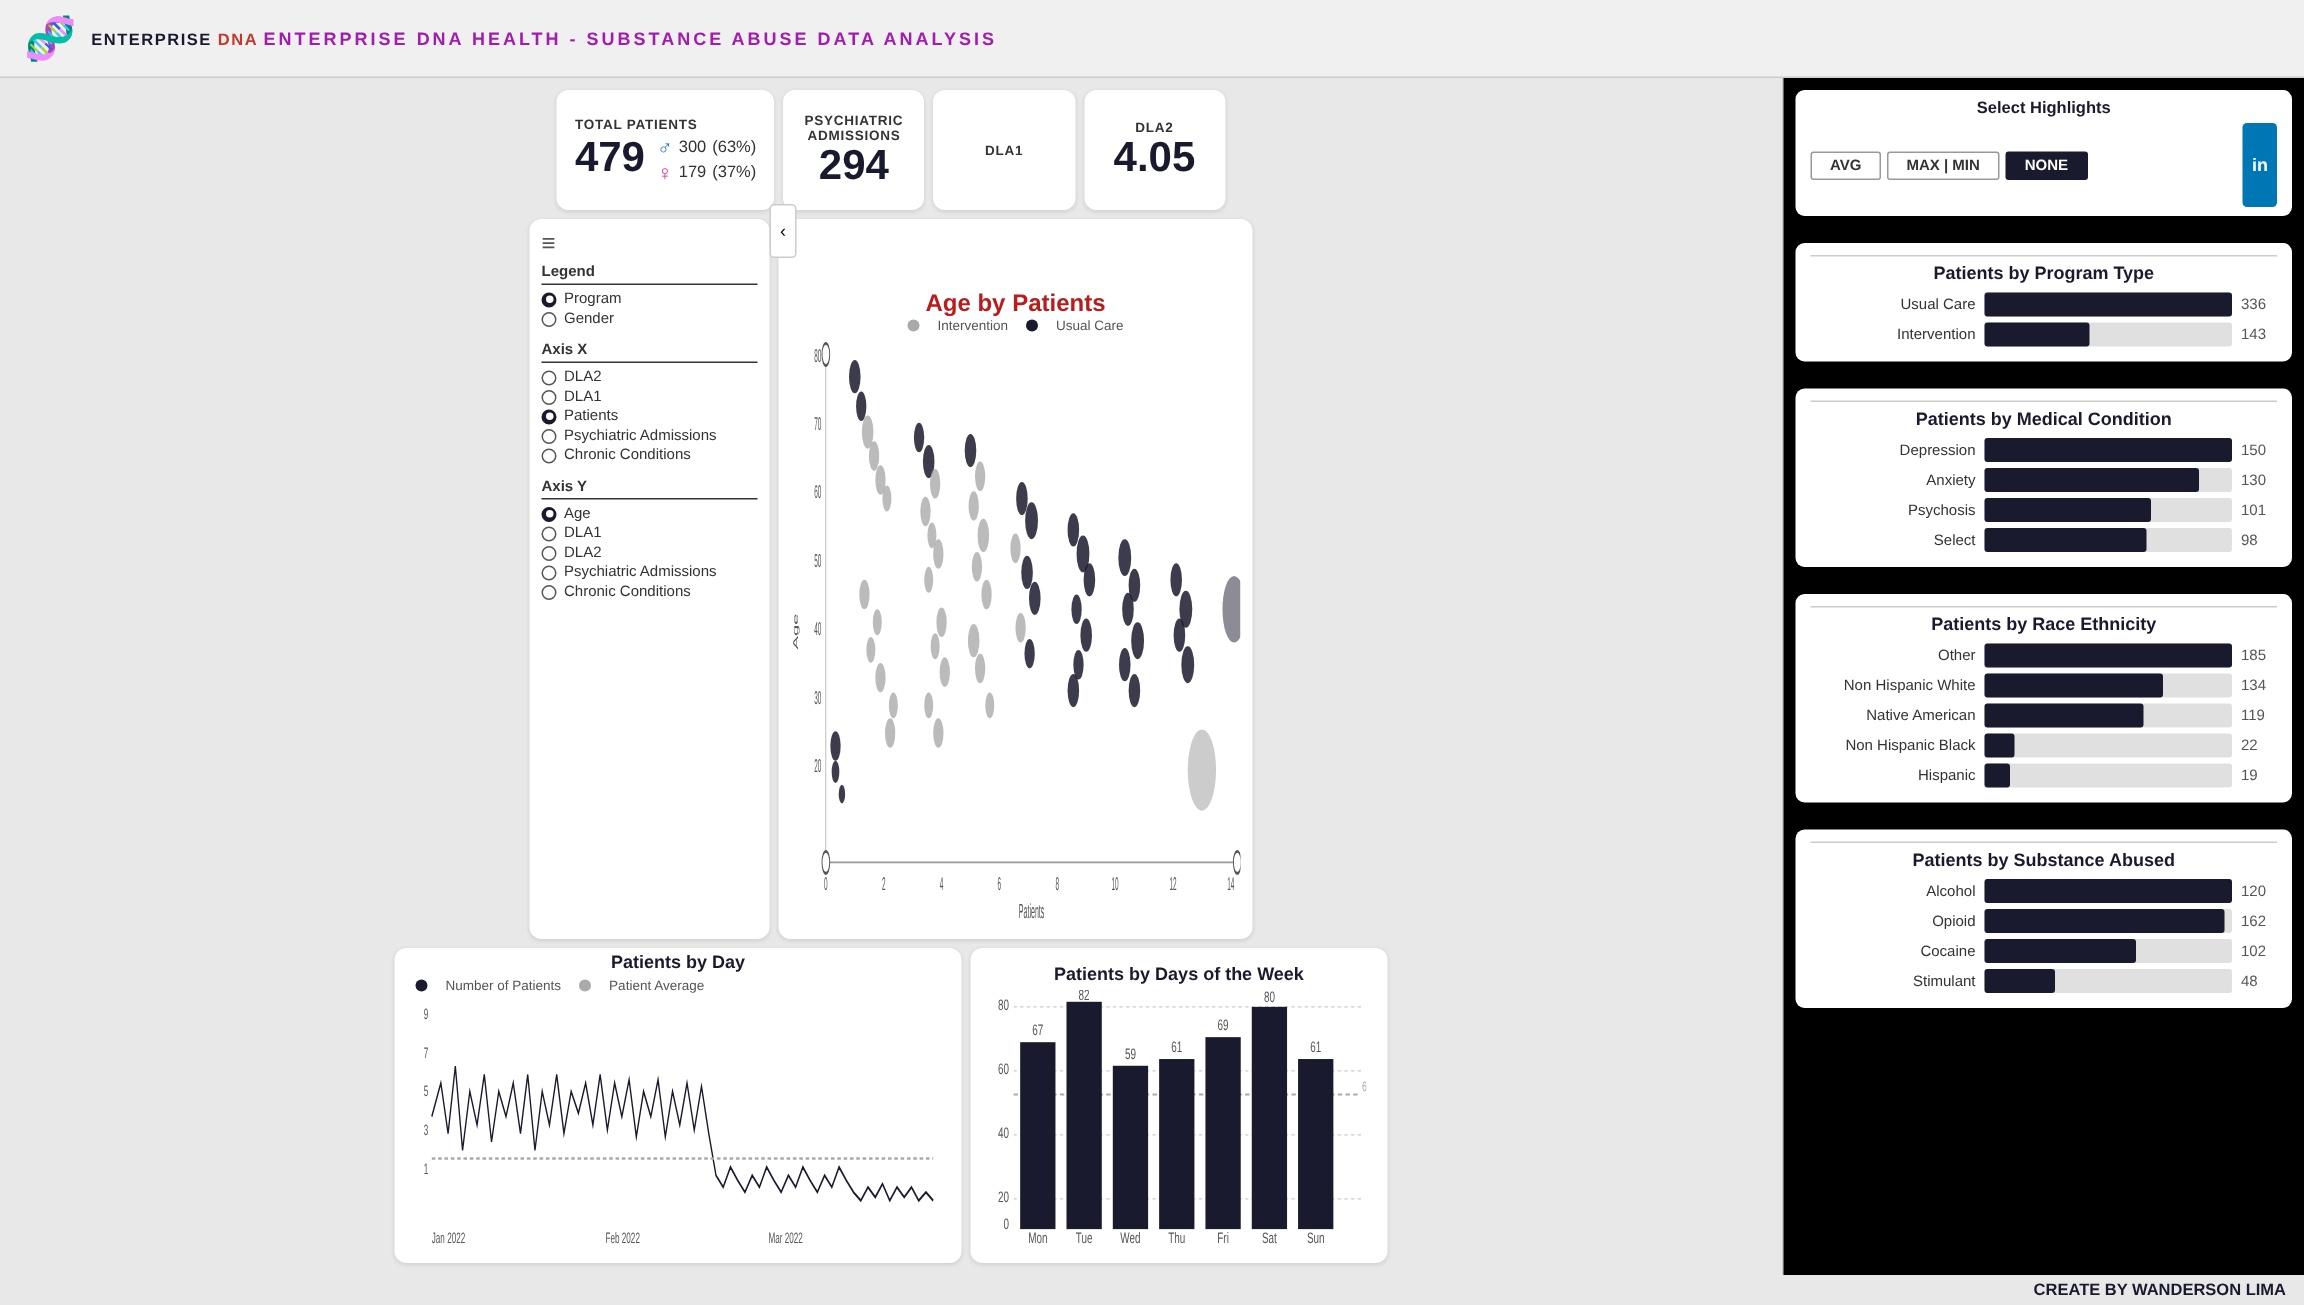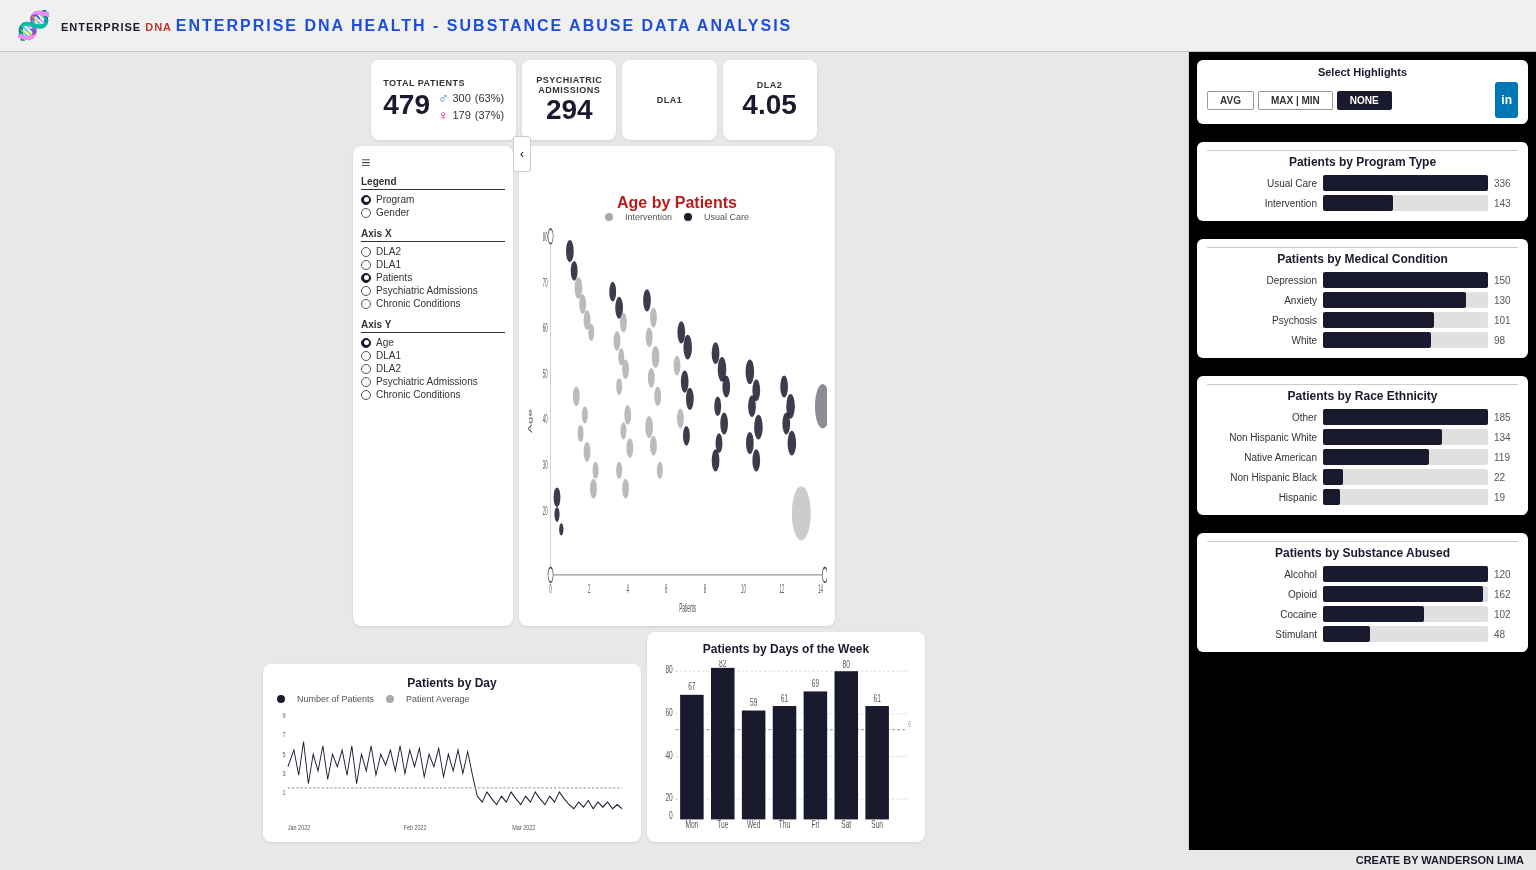--- a/index.html
+++ b/index.html
@@ -25,23 +25,23 @@
     }
     .header-logo {
       font-size: 11px;
       font-weight: bold;
       color: #1a1a2e;
       letter-spacing: 1px;
     }
     .header-logo span.dna { color: #c0392b; }
     .header-logo span.enterprise { color: #1a1a2e; }
     .header-title {
-      font-size: 16px;
+      font-size: 12px;
       font-weight: 900;
-      color: #1d4ed8;
+      color: #a21caf;
       letter-spacing: 2px;
       text-transform: uppercase;
       margin-top: 48px;
     }
     .dna-icon { font-size: 28px; }
 
     
     .main-content {
       display: flex;
       flex: 1;
@@ -172,25 +172,24 @@
     
     .bottom-row {
       display: flex;
       gap: 6px;
       height: 210px;
     }
     .line-chart-panel {
       background: white;
       border-radius: 8px;
       flex: 1.4;
-      padding: 12px 14px 8px;
+      padding: 2px 14px 8px;
       box-shadow: 0 1px 3px rgba(0,0,0,0.1);
       display: flex;
       flex-direction: column;
-      margin-top: 32px;
     }
     .bar-chart-panel {
       background: white;
       border-radius: 8px;
       flex: 1;
       padding: 10px 14px 8px;
       box-shadow: 0 1px 3px rgba(0,0,0,0.1);
       display: flex;
       flex-direction: column;
     }
@@ -262,21 +261,21 @@
       background: #1a1a2e;
       color: white;
       border-color: #1a1a2e;
     }
     .linkedin-icon {
       margin-left: auto;
       background: #0077b5;
       color: white;
       font-size: 12px;
       font-weight: 700;
-      padding: 11px 6px;
+      padding: 21px 6px;
       border-radius: 3px;
     }
 
     
     .section-title {
       font-size: 12px;
       font-weight: 700;
       color: #1a1a2e;
       text-align: center;
       margin: 2px 0 6px;
@@ -740,21 +739,21 @@
         <div class="hbar-value">130</div>
       </div>
       <div class="horizontal-bar-row">
         <div class="hbar-label">Psychosis</div>
         <div class="hbar-track">
           <div class="hbar-fill" style="width:67.3%;"></div>
         </div>
         <div class="hbar-value">101</div>
       </div>
       <div class="horizontal-bar-row">
-        <div class="hbar-label">White</div>
+        <div class="hbar-label">Select</div>
         <div class="hbar-track">
           <div class="hbar-fill" style="width:65.3%;"></div>
         </div>
         <div class="hbar-value">98</div>
       </div>
     </div>
 
     <div class="bar-section">
       <div class="section-title">Patients by Race Ethnicity</div>
       <div class="horizontal-bar-row">

